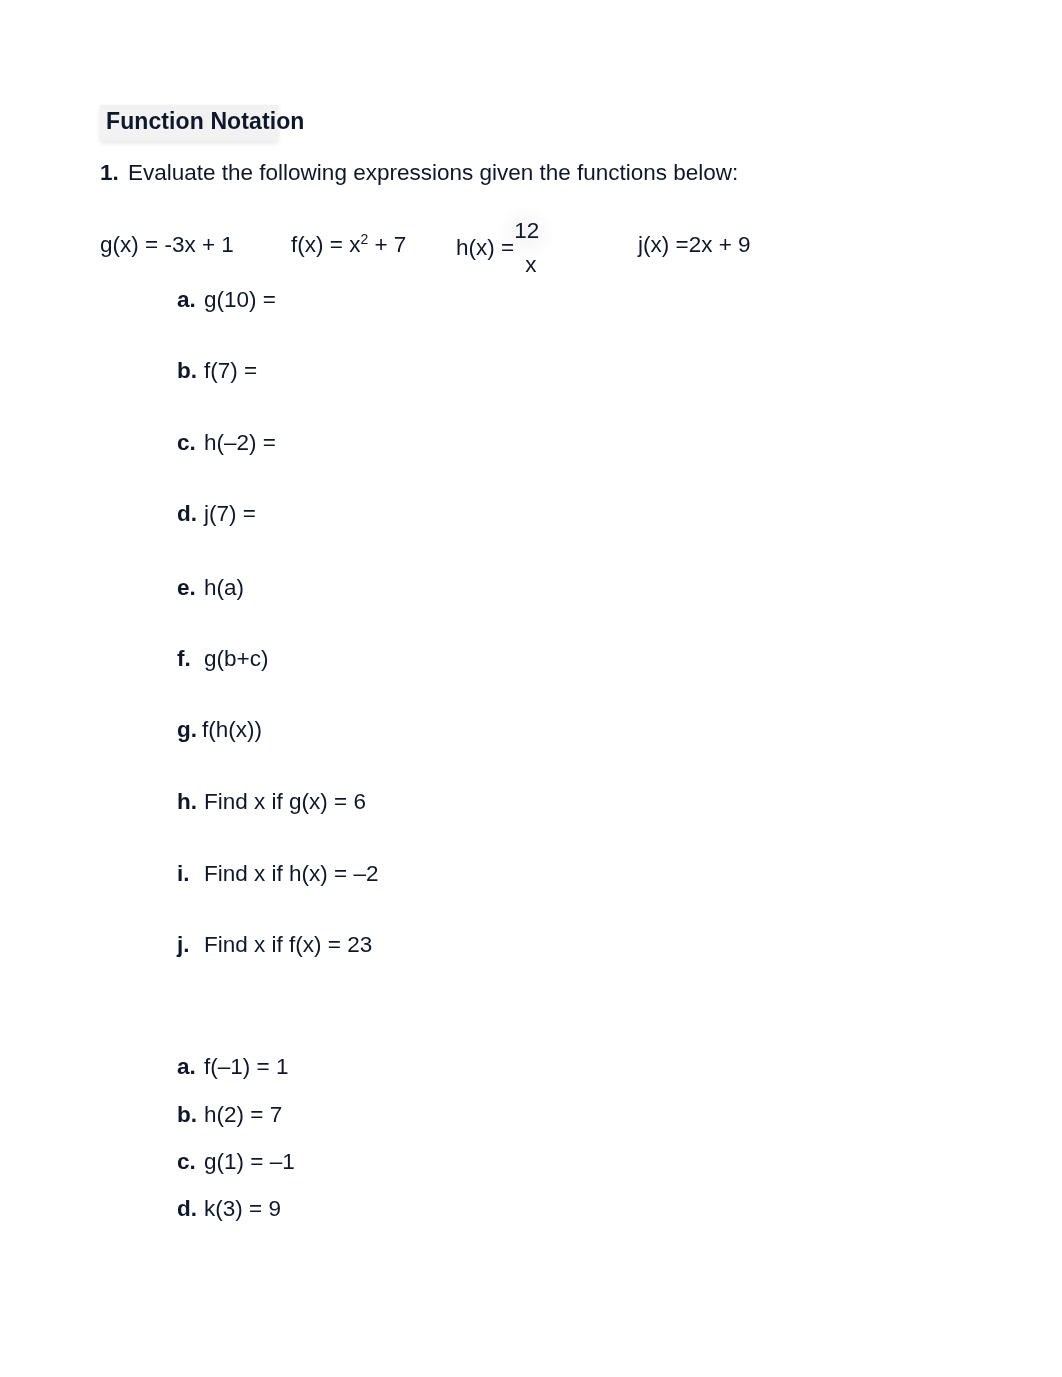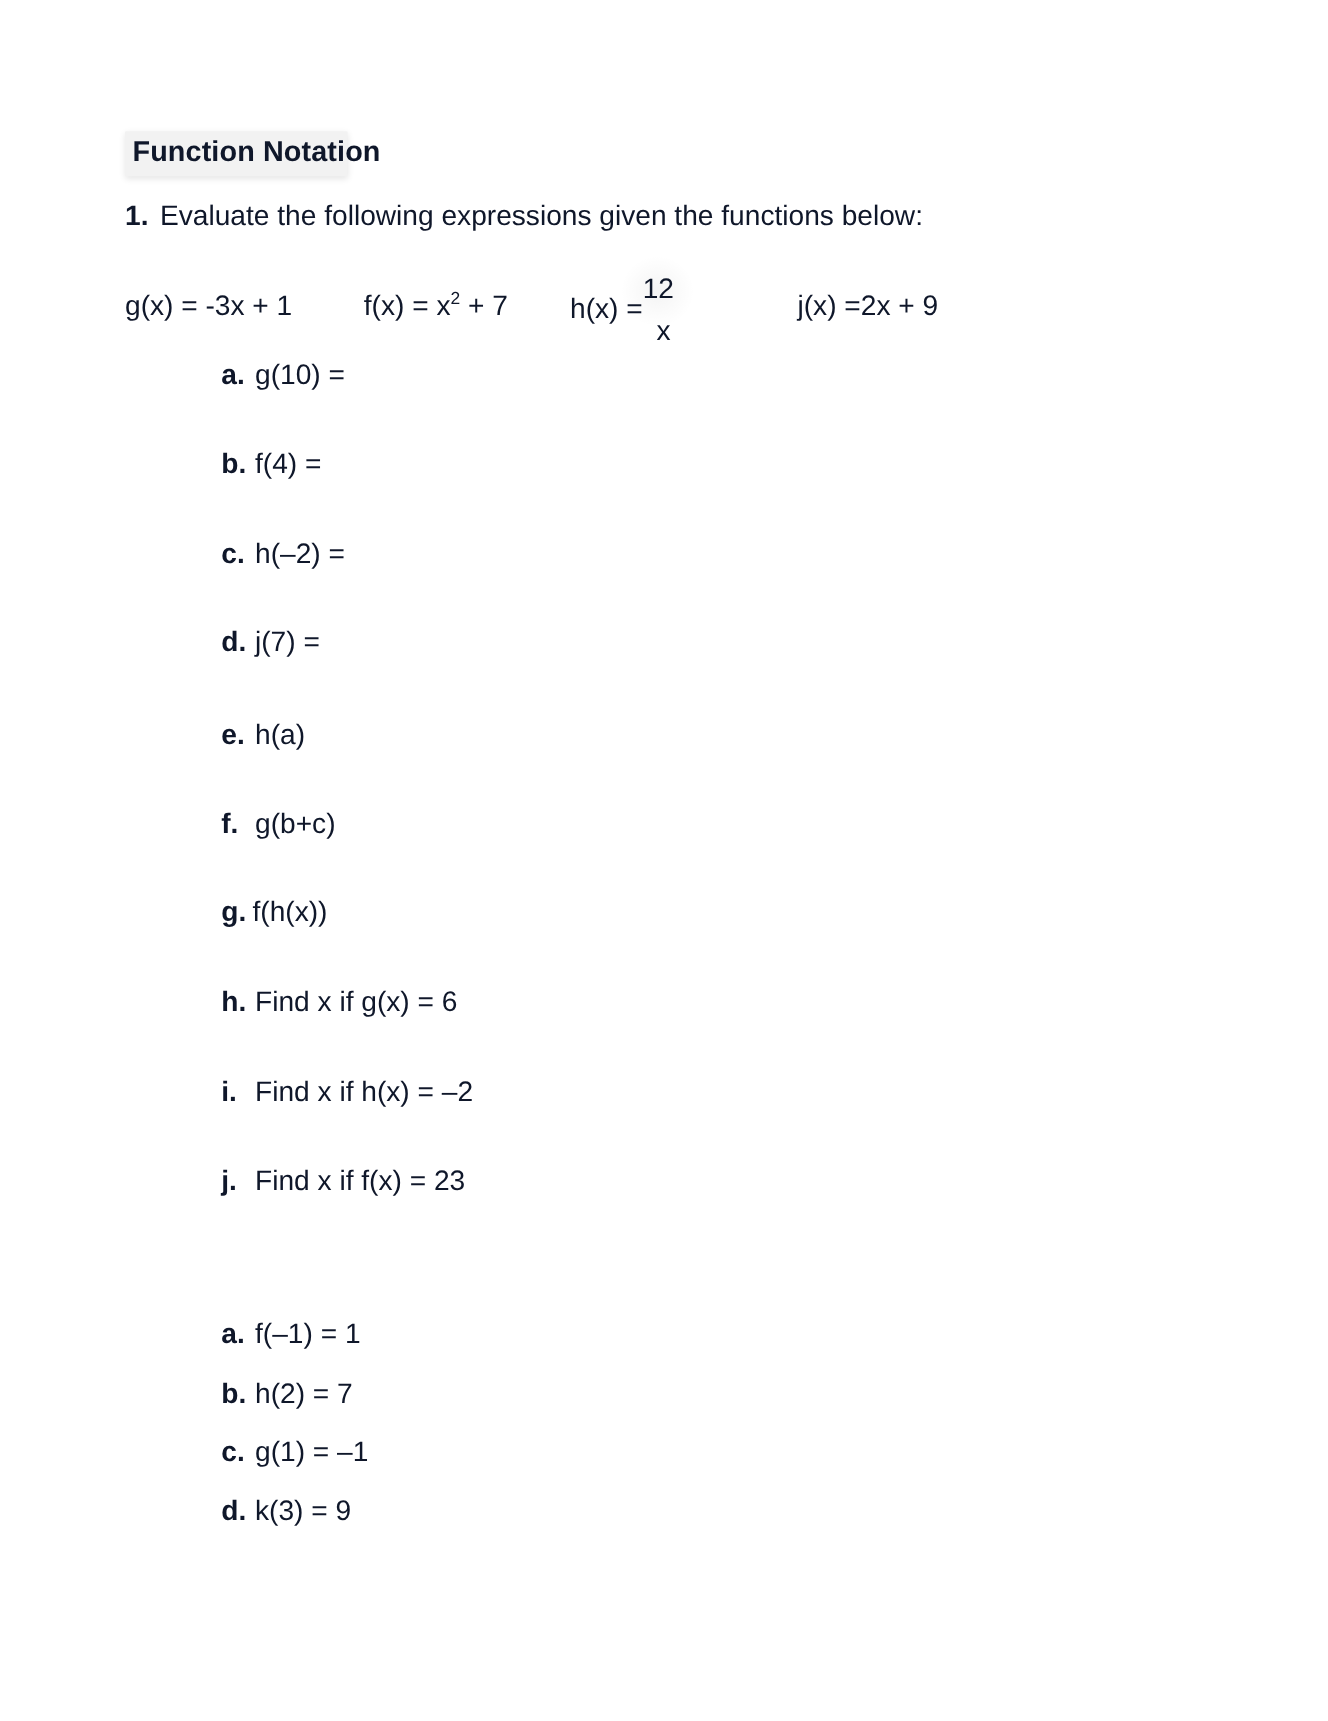--- a/index.html
+++ b/index.html
@@ -154,21 +154,21 @@
 
   <div class="fn" style="left:638px;">
     <span>j(x) =2x + 9</span>
   </div>
 
   <div class="sub" style="top:287px;">
     <span class="marker">a.</span><span>g(10) =</span>
   </div>
 
   <div class="sub" style="top:358px;">
-    <span class="marker">b.</span><span>f(4) =</span>
+    <span class="marker">b.</span><span>f(7) =</span>
   </div>
 
   <div class="sub" style="top:430px;">
     <span class="marker">c.</span><span>h(–2) =</span>
   </div>
 
   <div class="sub" style="top:501px;">
     <span class="marker">d.</span><span>j(7) =</span>
   </div>
 

